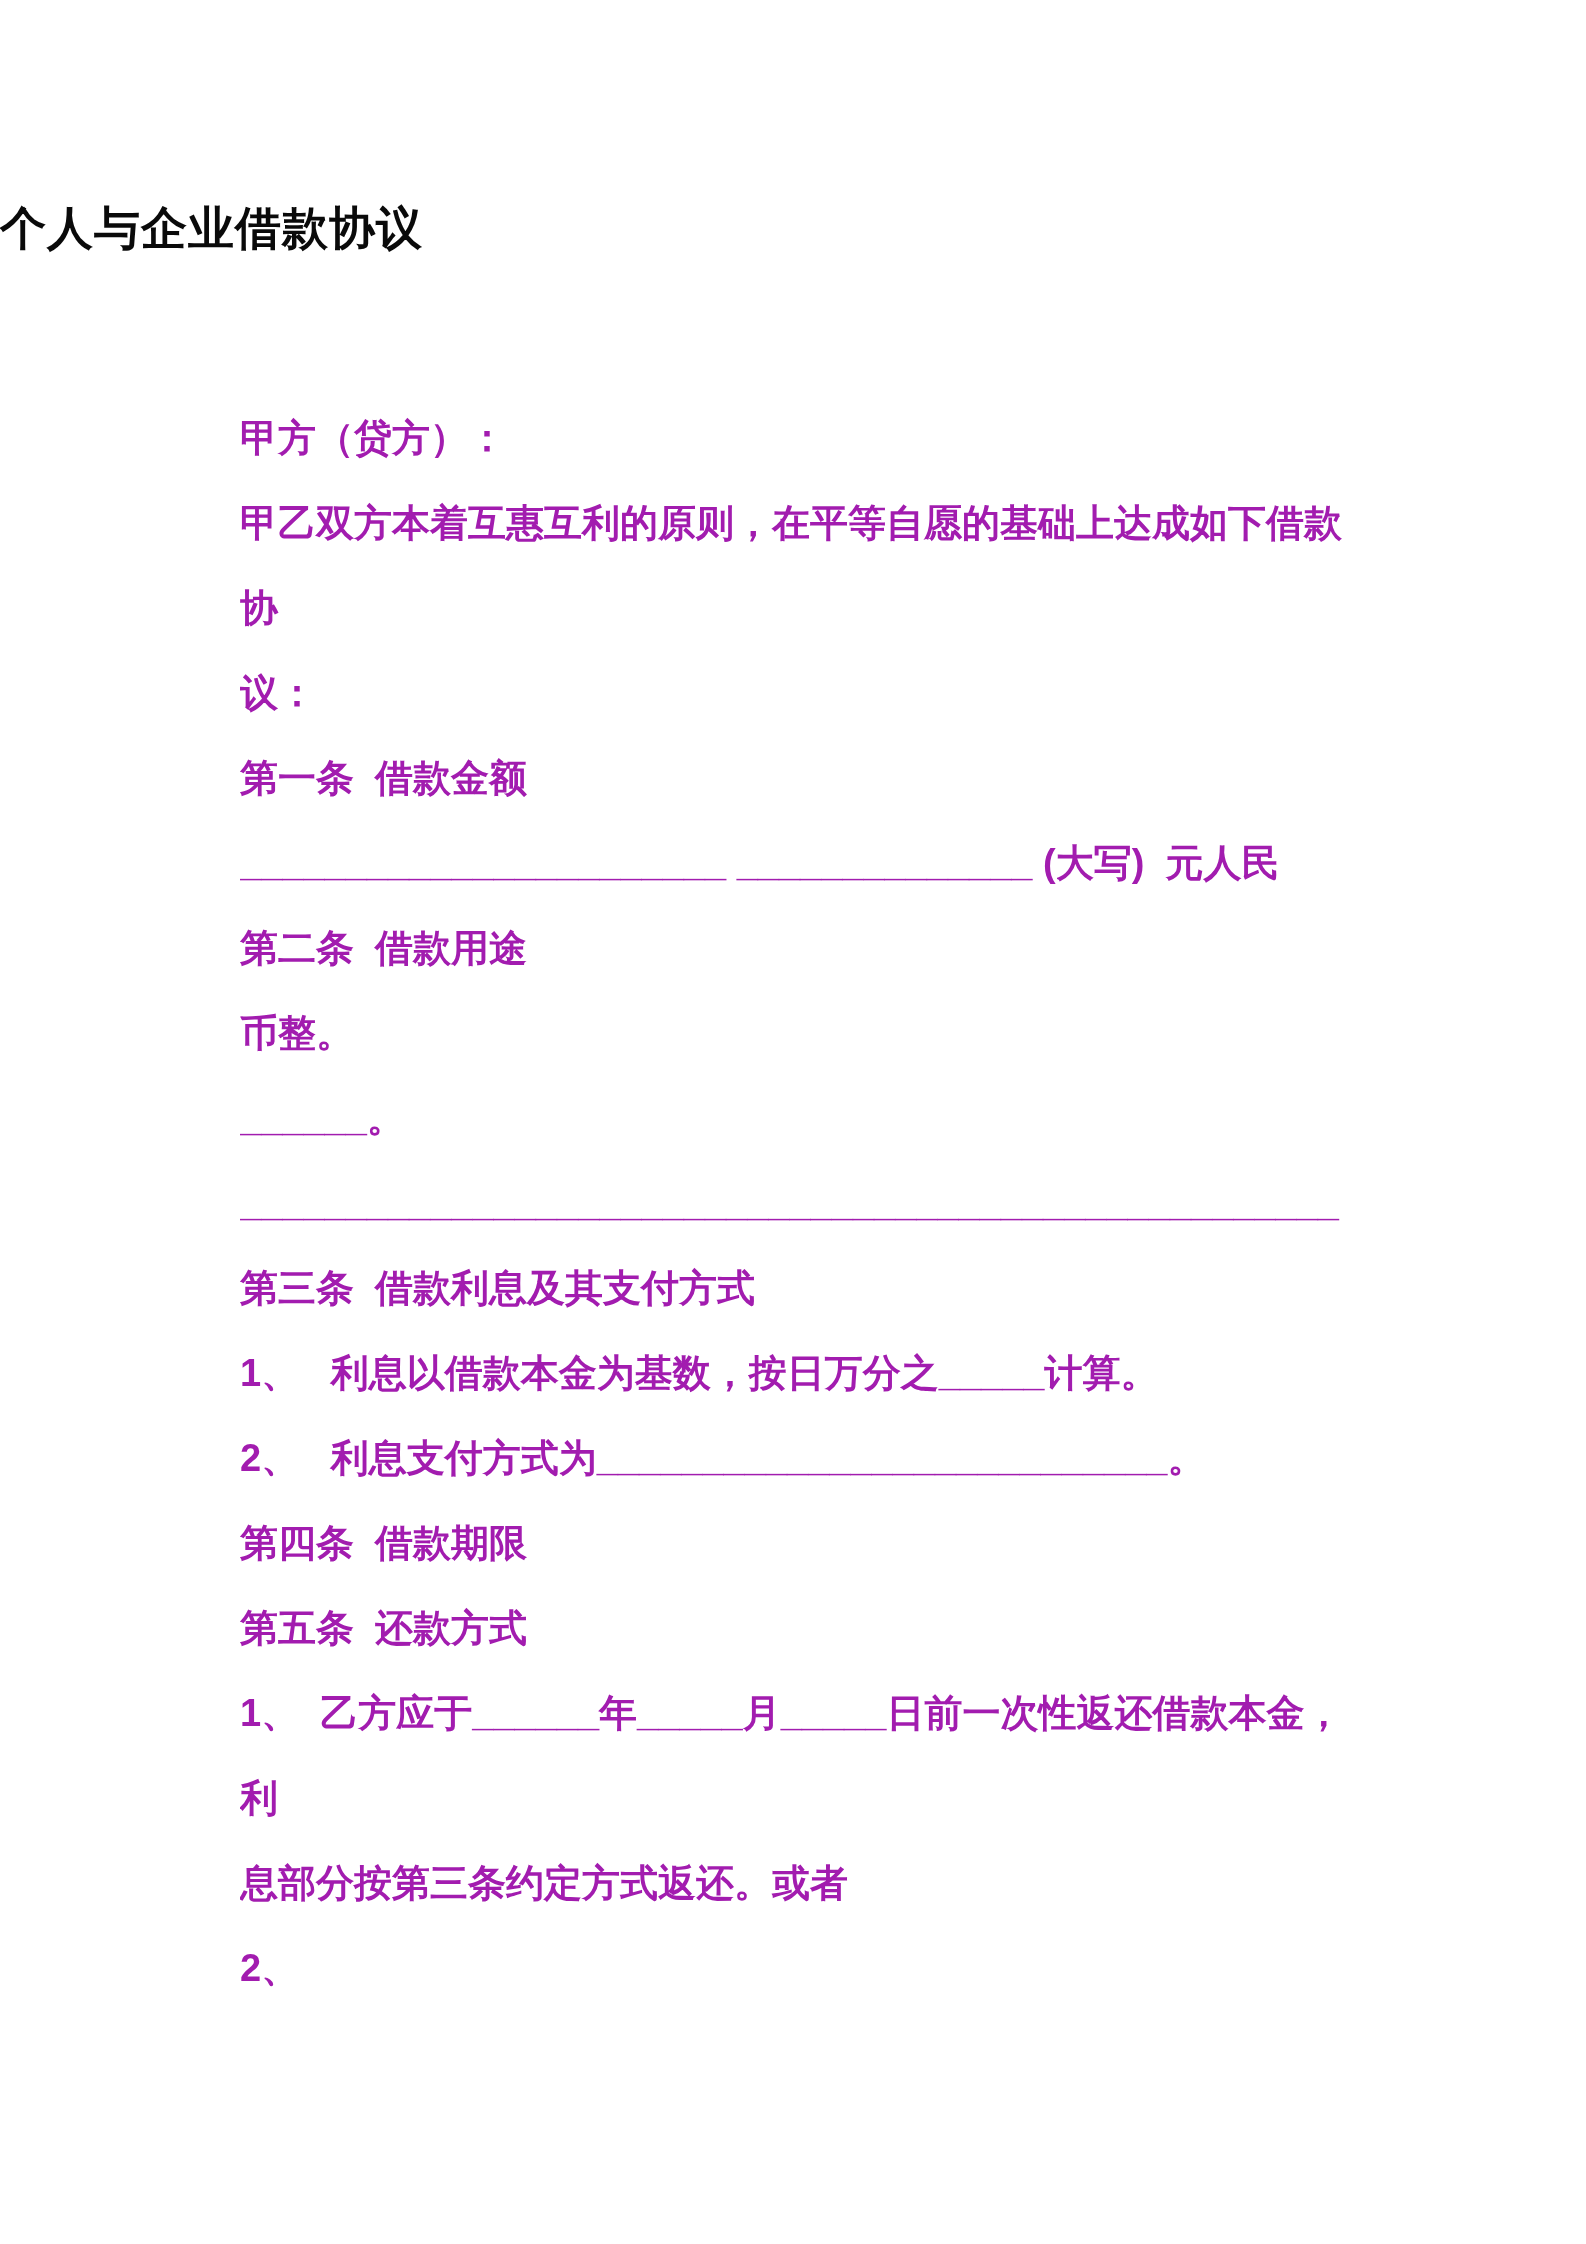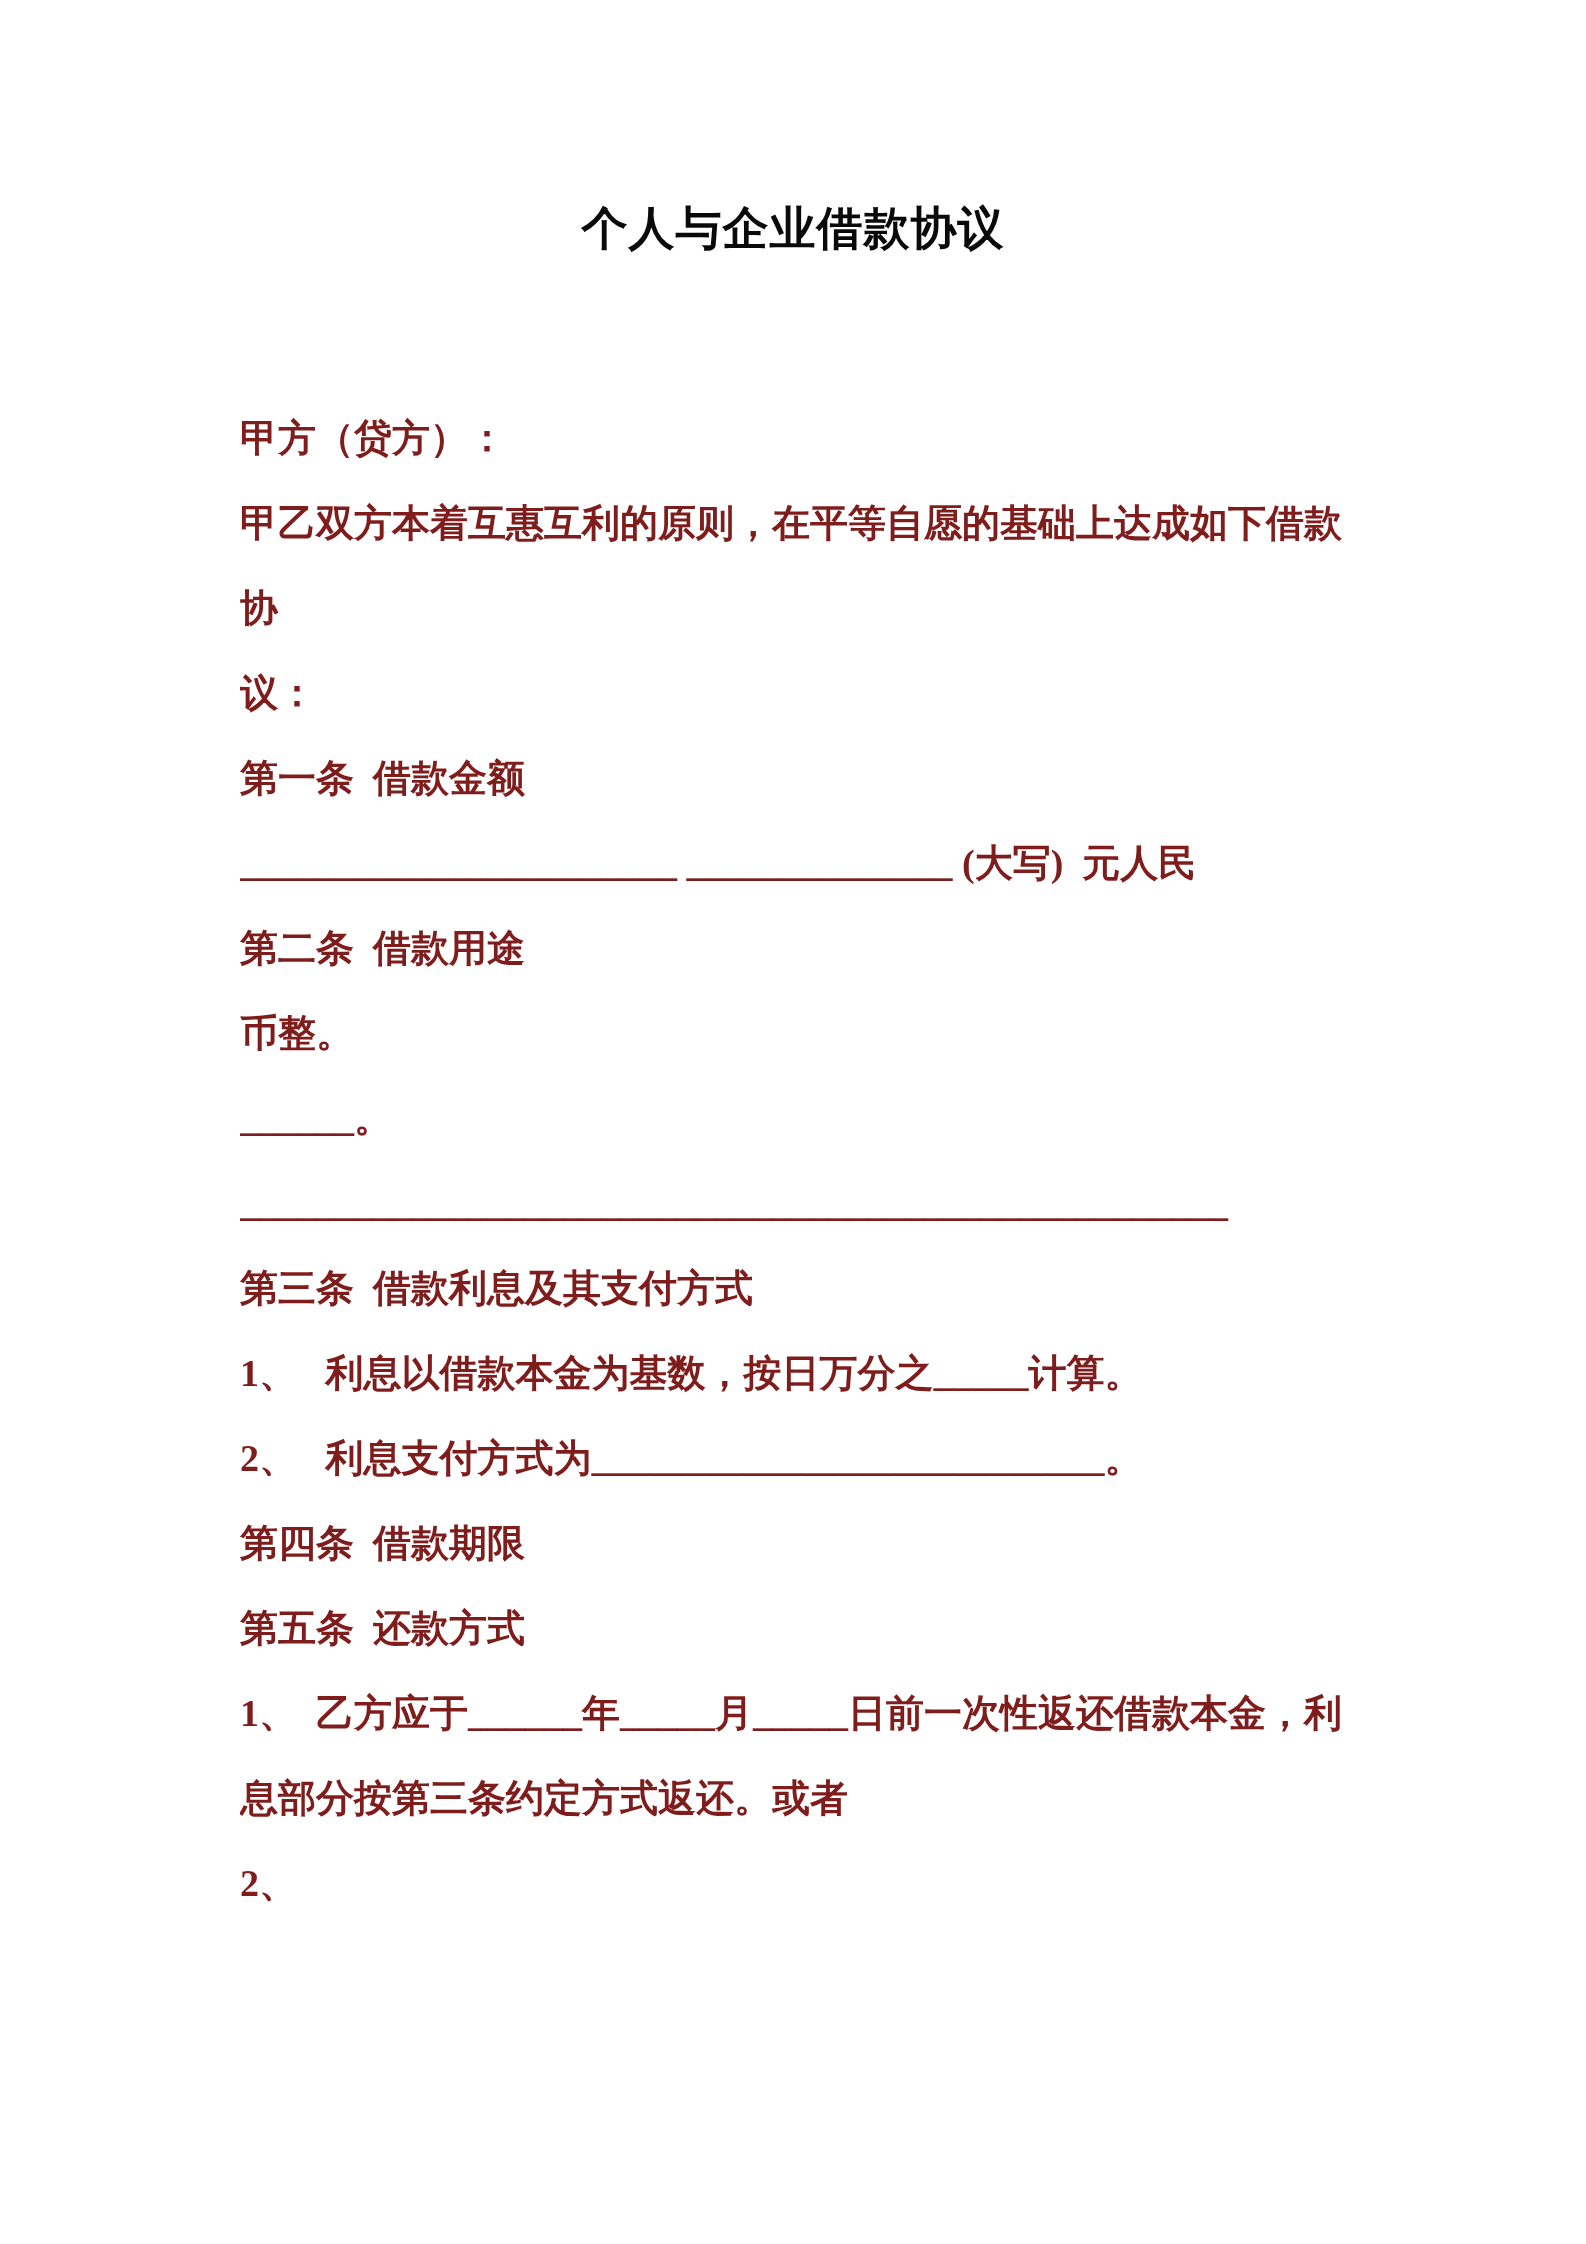--- a/index.html
+++ b/index.html
@@ -12,40 +12,38 @@
   }
   .page {
     position: relative;
     width: 1586px;
     height: 2244px;
     background: #ffffff;
     color: #0a0a0a;
   }
   .doc-title {
     margin-top: 198px;
-    text-align: center;
     font-size: 46px;
     line-height: 60px;
     font-weight: bold;
     color: #0a0a0a;
     letter-spacing: 1px;
     white-space: pre-wrap;
   }
   .content {
     margin: 138px 240px 0 240px; 
     width: 1106px;
   }
   .line {
     font-size: 38px;
     line-height: 85px;
     font-weight: bold;
-    color: #7f1d1d;
+    color: #a21caf;
     white-space: pre-wrap;
     overflow: hidden;
-    font-family: Liberation Serif, serif;
   }
 </style>
 </head>
 <body>
 
 <div class="page">
 
   <div class="doc-title">个人与企业借款协议</div>
 
   <div class="content">

